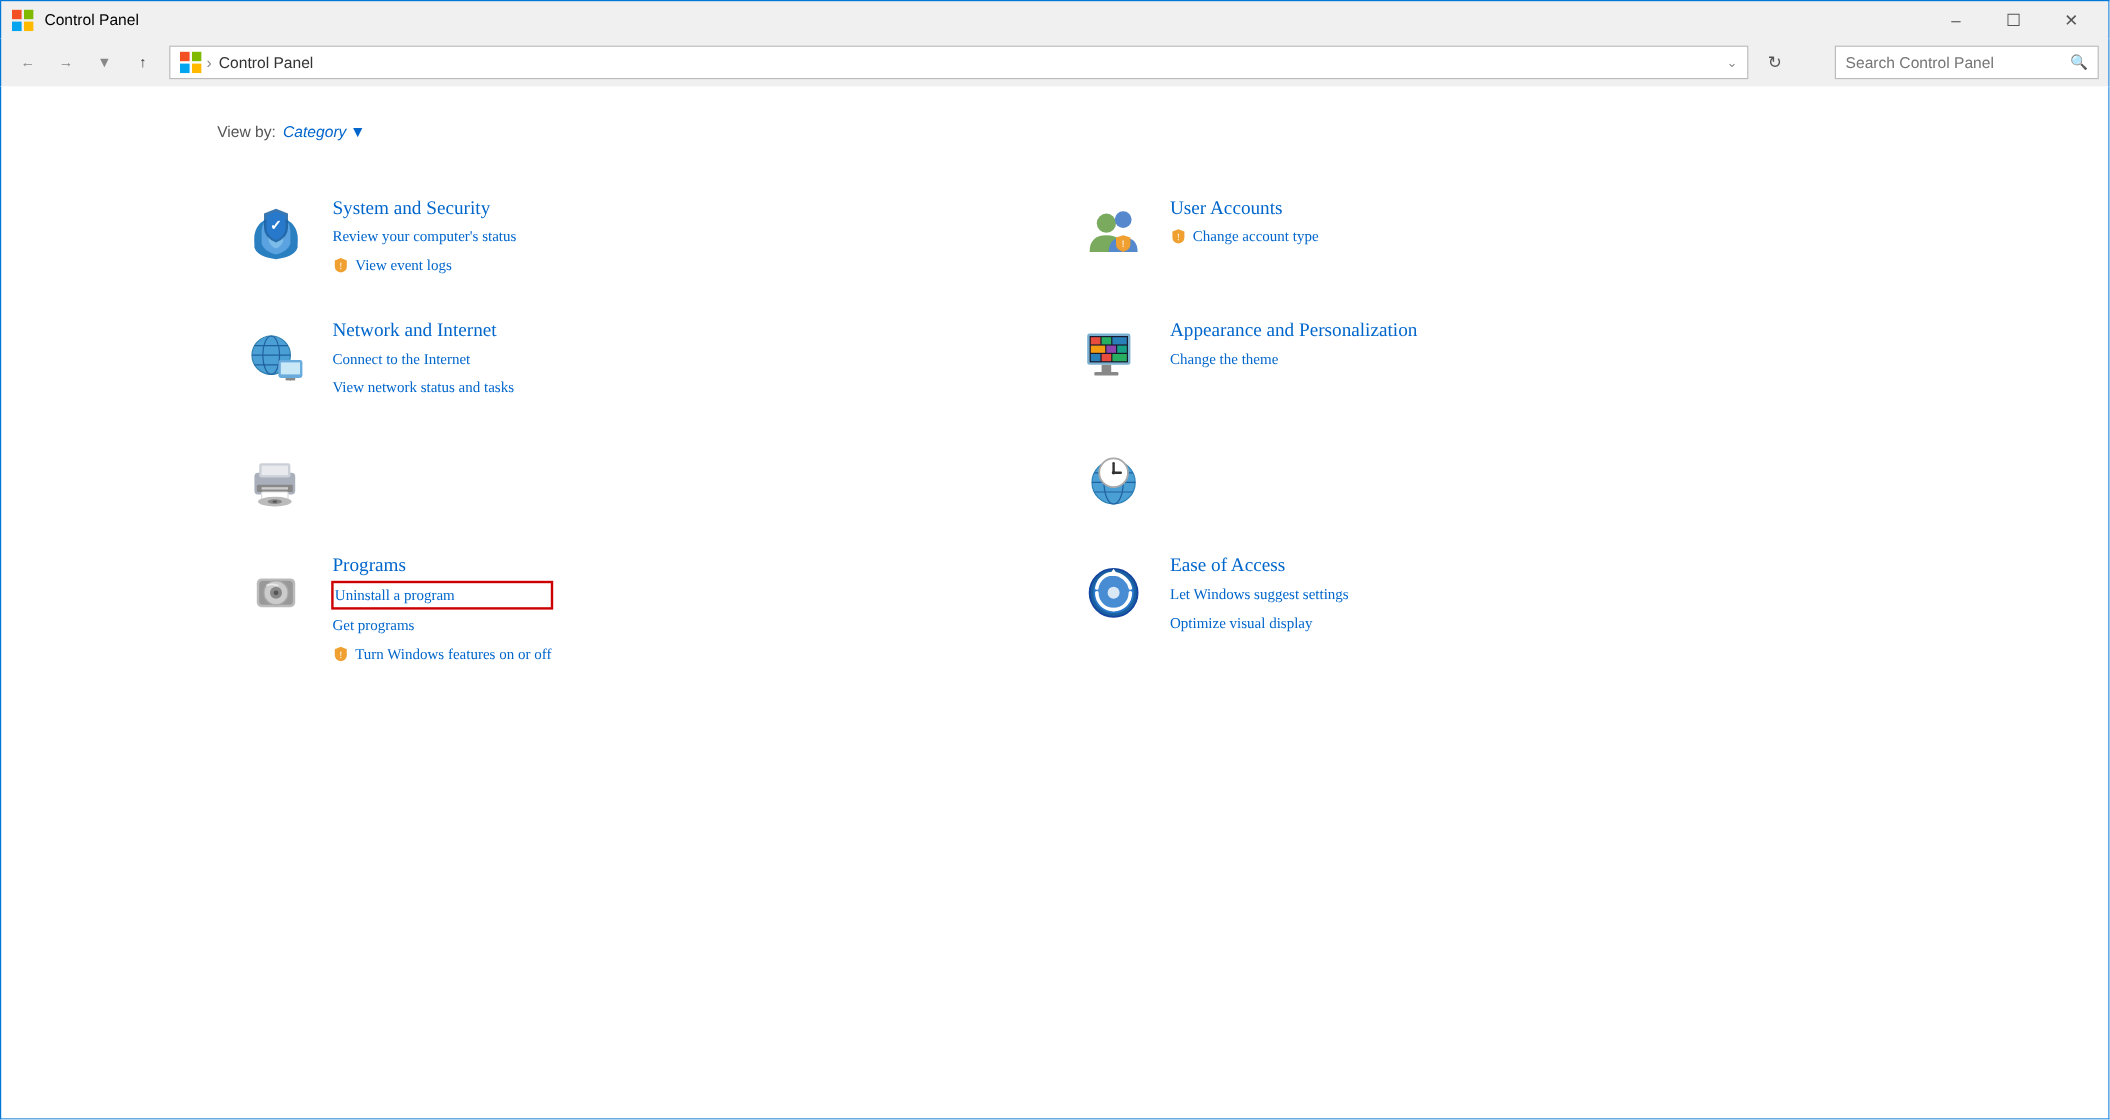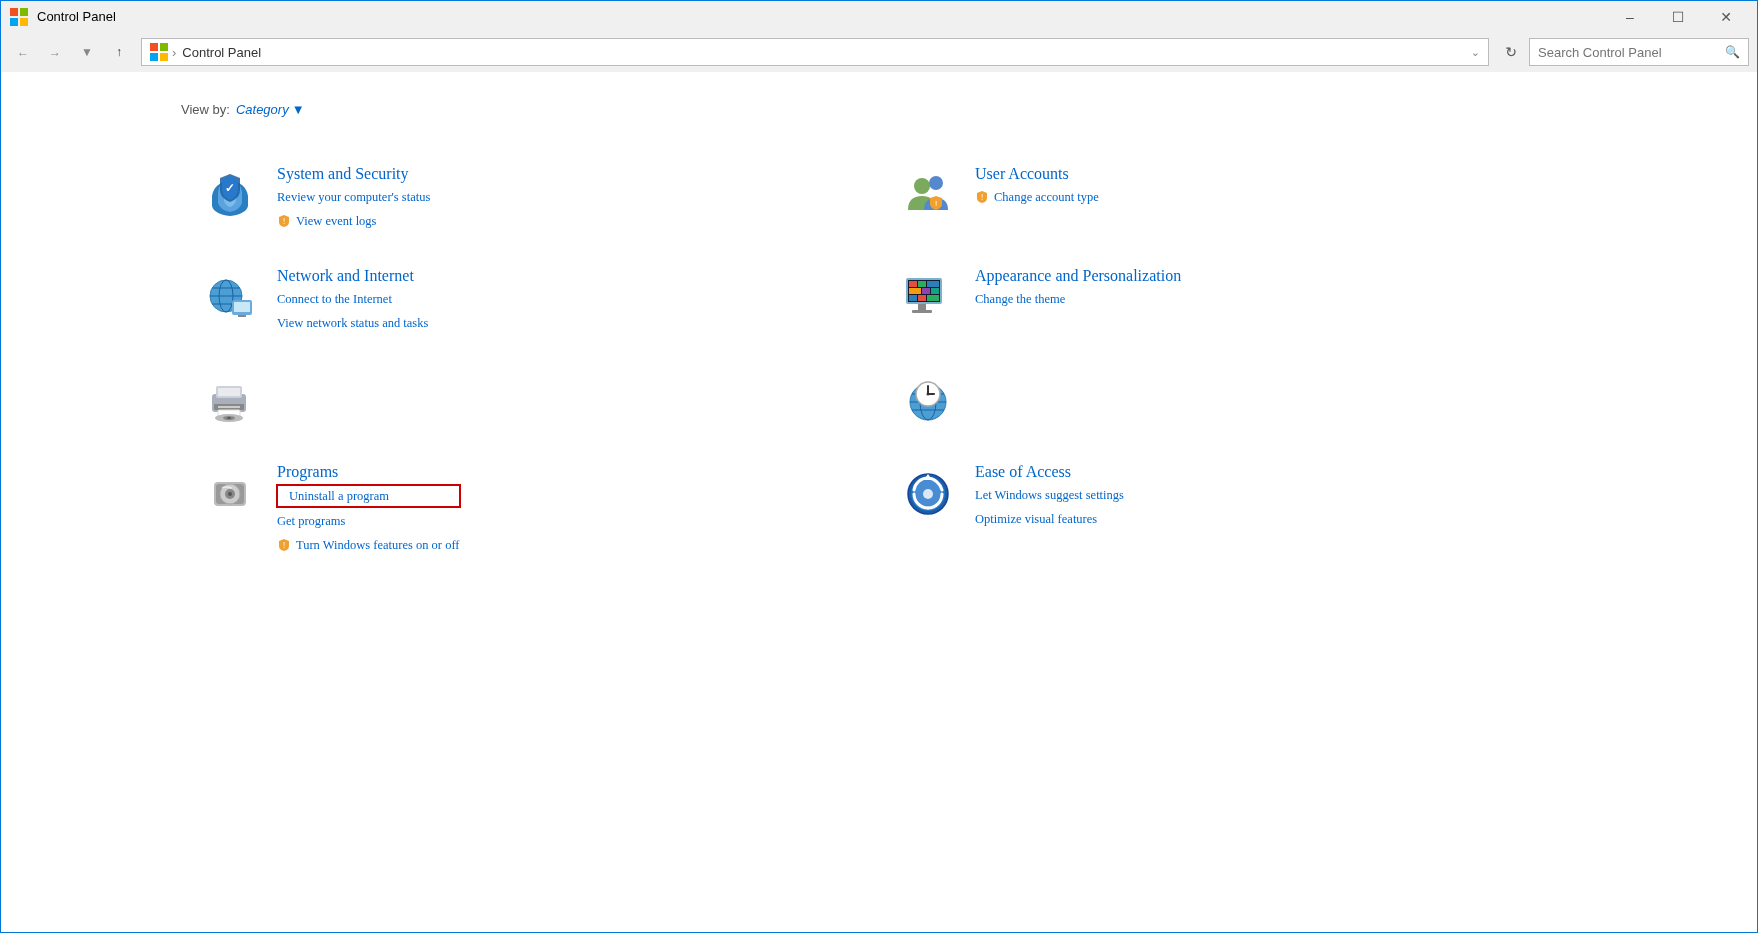--- a/index.html
+++ b/index.html
@@ -118,20 +118,21 @@
       color: #555;
     }
     .search-bar {
       width: 220px;
       height: 28px;
       border: 1px solid #bbb;
       background: white;
       display: flex;
       align-items: center;
       padding: 4px 8px;
+      margin-left: 32px;
     }
     .search-bar input {
       border: none;
       outline: none;
       flex: 1;
       font-size: 13px;
       color: #888;
     }
     .search-icon-btn {
       color: #888;
@@ -225,21 +226,21 @@
       cursor: pointer;
       line-height: 1.6;
       display: flex;
       align-items: center;
       gap: 3px;
     }
 
     .highlighted {
       outline: 2px solid #cc0000;
       outline-offset: -1px;
-      padding: 1px 12px;
+      padding: 1px 2px;
     }
 
     
     .shield-small {
       display: inline-block;
       width: 14px;
       height: 14px;
       vertical-align: middle;
       margin-right: 2px;
     }
@@ -485,19 +486,19 @@
             <path d="M12 24 A14 14 0 0 1 26 12" stroke="white" stroke-width="3" fill="none" stroke-linecap="round"></path>
 
             <circle cx="26" cy="28" r="5" fill="white" opacity="0.8"></circle>
 
             <polygon points="26,8 22,14 30,14" fill="white"></polygon>
           </svg>
         </div>
         <div class="cat-text">
           <span class="category-title">Ease of Access</span>
           <span class="sub-link">Let Windows suggest settings</span>
-          <span class="sub-link">Optimize visual features</span>
+          <span class="sub-link">Optimize visual display</span>
         </div>
       </div>
 
     </div>
   </div>
 </div>
 
 </body></html>

